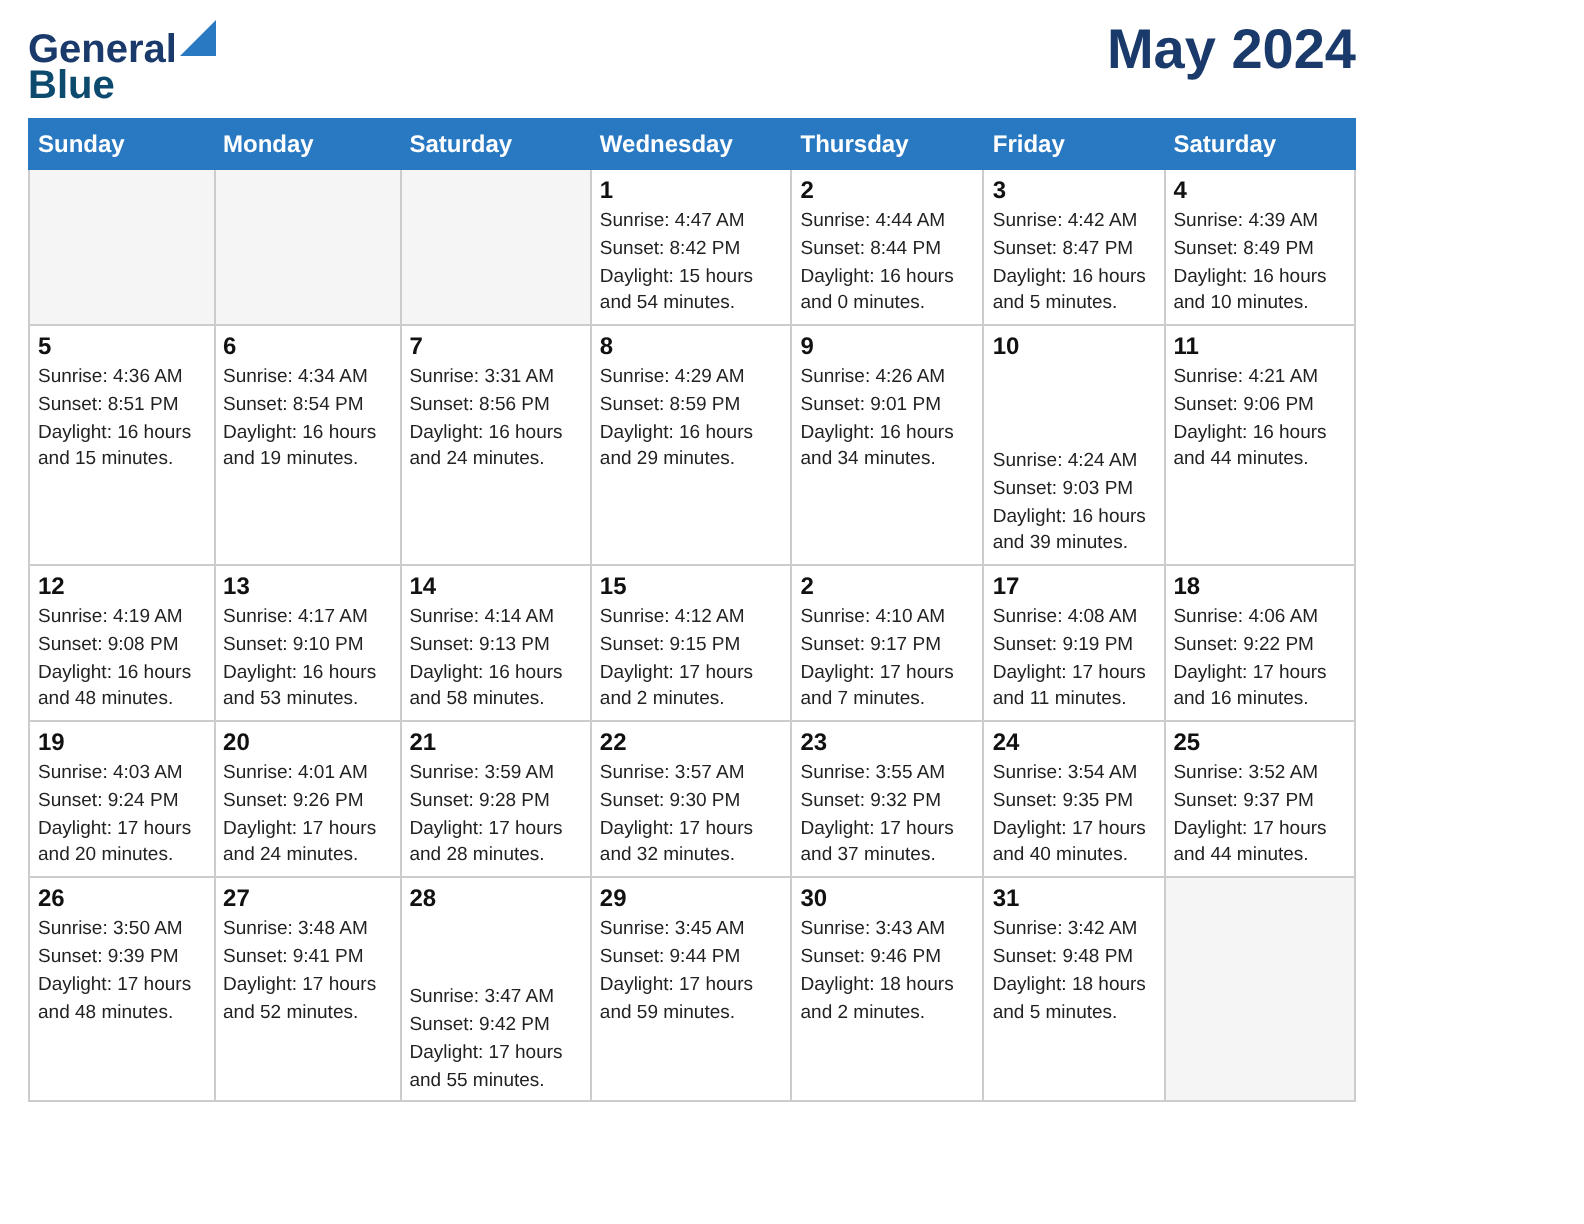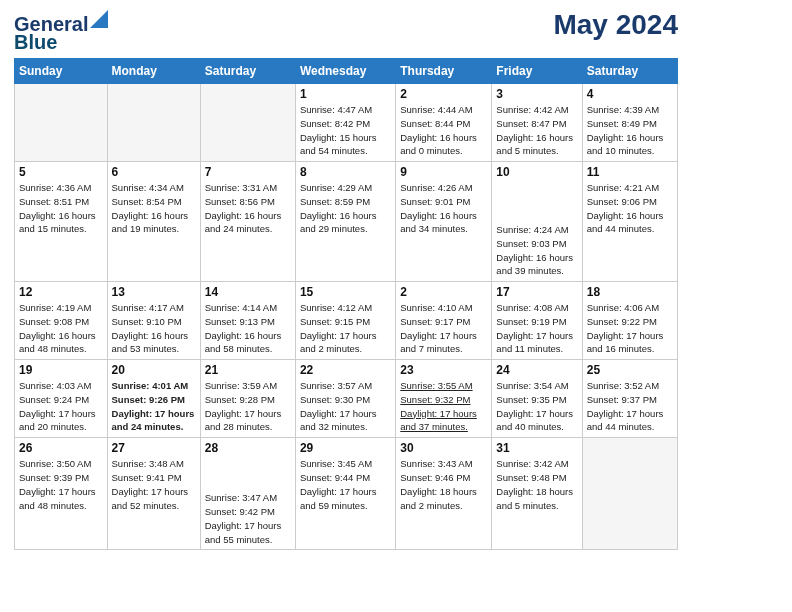--- a/index.html
+++ b/index.html
@@ -258,42 +258,42 @@
         <tr>
           <td>
             <span class="day-num">19</span>
             <div class="day-info" style="white-space: pre-line;">Sunrise: 4:03 AM
 Sunset: 9:24 PM
 Daylight: 17 hours
 and 20 minutes.</div>
           </td>
           <td>
             <span class="day-num">20</span>
-            <div class="day-info" style="white-space: pre-line; font-weight: bold;">Sunrise: 4:01 AM
+            <div class="day-info" style="white-space: pre-line;">Sunrise: 4:01 AM
 Sunset: 9:26 PM
 Daylight: 17 hours
 and 24 minutes.</div>
           </td>
           <td>
             <span class="day-num">21</span>
             <div class="day-info" style="white-space: pre-line;">Sunrise: 3:59 AM
 Sunset: 9:28 PM
 Daylight: 17 hours
 and 28 minutes.</div>
           </td>
           <td>
             <span class="day-num">22</span>
             <div class="day-info" style="white-space: pre-line;">Sunrise: 3:57 AM
 Sunset: 9:30 PM
 Daylight: 17 hours
 and 32 minutes.</div>
           </td>
           <td>
             <span class="day-num">23</span>
-            <div class="day-info" style="white-space: pre-line; text-decoration: underline;">Sunrise: 3:55 AM
+            <div class="day-info" style="white-space: pre-line;">Sunrise: 3:55 AM
 Sunset: 9:32 PM
 Daylight: 17 hours
 and 37 minutes.</div>
           </td>
           <td>
             <span class="day-num">24</span>
             <div class="day-info" style="white-space: pre-line;">Sunrise: 3:54 AM
 Sunset: 9:35 PM
 Daylight: 17 hours
 and 40 minutes.</div>

